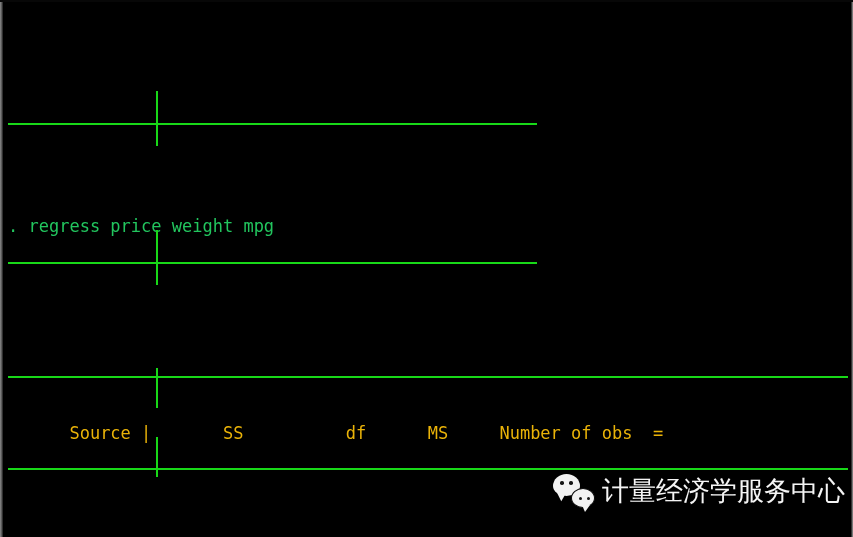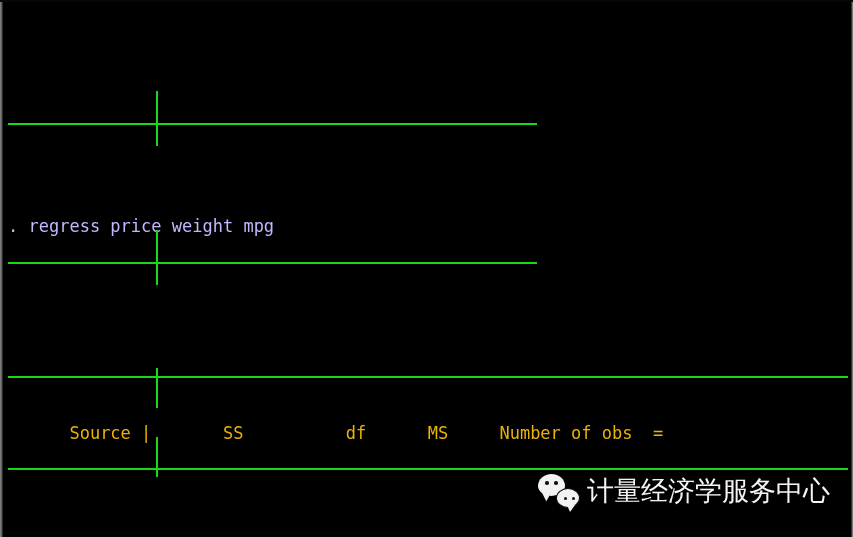--- a/index.html
+++ b/index.html
@@ -48,39 +48,39 @@
     white-space: pre;
   }
 
   .row {
     height: 23px;
     line-height: 23px;
     white-space: pre;
     display: block;
   }
 
-  .c-white  { color: #c4b5fd; }
+  .c-white  { color: #22c55e; }
   .c-green  { color: #eab308; }
 
   
   .hrule {
     position: absolute;
     height: 2px;
     background: #18d818;
   }
   .vrule {
     position: absolute;
     width: 2px;
     background: #18d818;
   }
 
   
   .watermark {
     position: absolute;
-    right: 23px;
+    right: 8px;
     top: 474px;
     display: flex;
     align-items: center;
     gap: 7px;
     pointer-events: none;
   }
   .wm-logo {
     width: 42px;
     height: 34px;
     position: relative;

